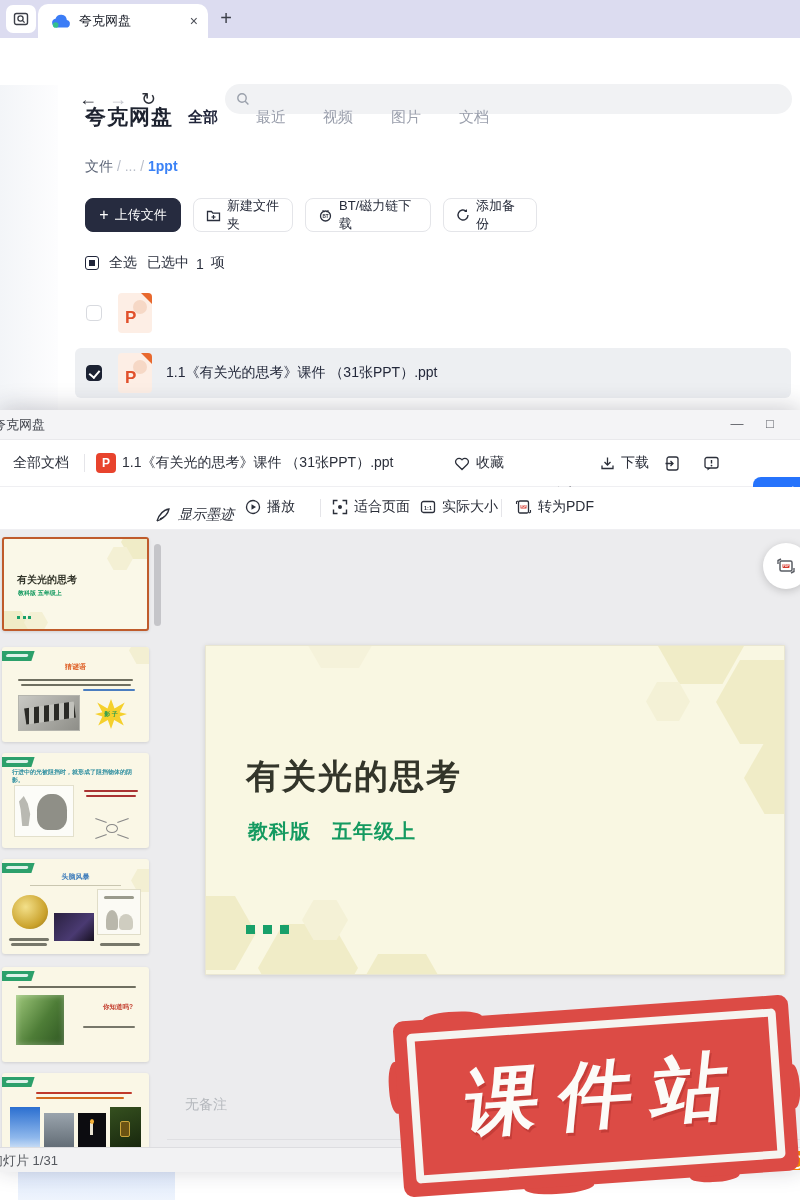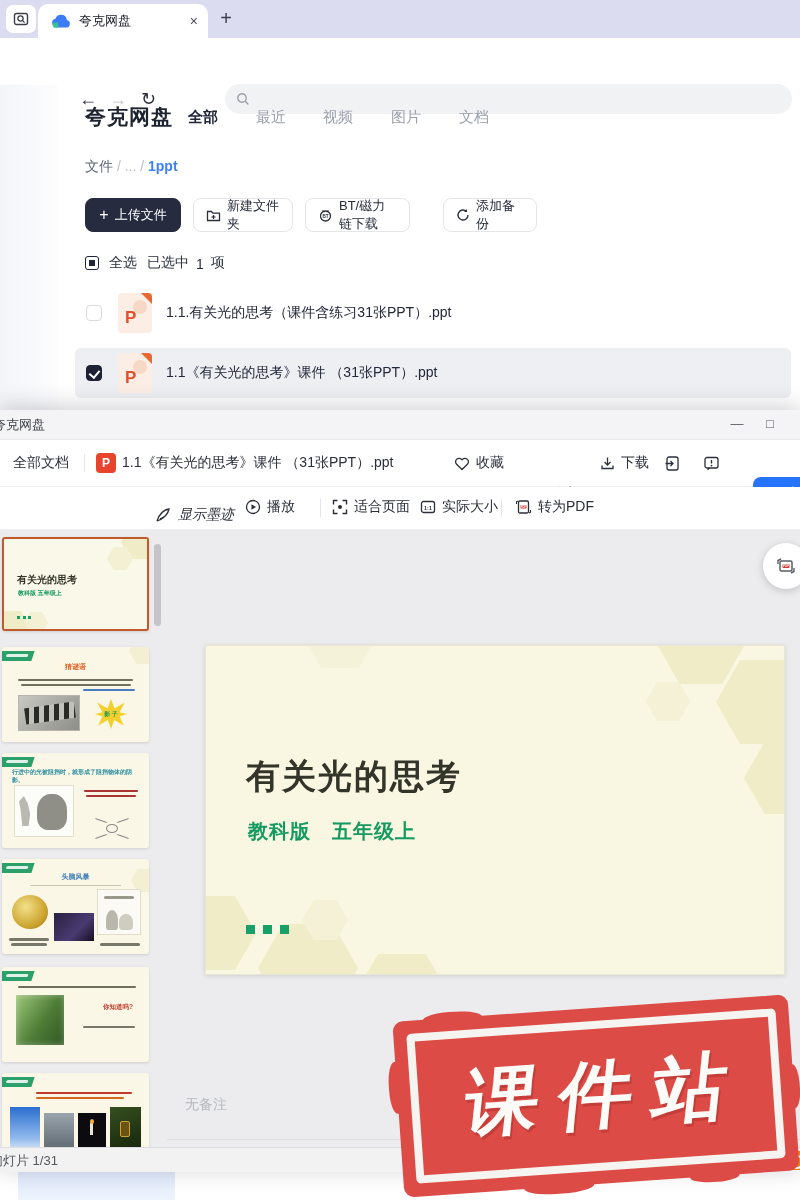--- a/index.html
+++ b/index.html
@@ -160,21 +160,21 @@
   <div class="act-btn" style="left:193px; width:100px;">
     <span>
       <svg width="15" height="13" viewBox="0 0 15 13">
           <path d="M1.5 2.5h4l1.4 1.6h6.6v7.4h-12z" fill="none" stroke="#2a2f3d" stroke-width="1.3"></path>
           <line x1="7.5" y1="6" x2="7.5" y2="10" stroke="#2a2f3d" stroke-width="1.2"></line>
           <line x1="5.5" y1="8" x2="9.5" y2="8" stroke="#2a2f3d" stroke-width="1.2"></line>
         </svg>
     </span>
     <span>新建文件夹</span>
   </div>
-  <div class="act-btn" style="left:305px; width:105px;">
+  <div class="act-btn" style="left:305px; width:126px;">
     <span>
       <svg width="15" height="14" viewBox="0 0 15 14">
           <circle cx="7.5" cy="8" r="5" fill="none" stroke="#2a2f3d" stroke-width="1.3"></circle>
           <text x="7.5" y="10.2" font-size="4.6" font-weight="bold" text-anchor="middle" fill="#2a2f3d">BT</text>
           <line x1="4.5" y1="2.5" x2="6.5" y2="4" stroke="#2a2f3d" stroke-width="1.2"></line>
           <line x1="10.5" y1="2.5" x2="8.5" y2="4" stroke="#2a2f3d" stroke-width="1.2"></line>
         </svg>
     </span>
     <span>BT/磁力链下载</span>
   </div>
@@ -196,21 +196,20 @@
       <span>1</span>
       <span>项</span>
     </span>
   </div>
 
   <div class="file-row" style="top:288px;">
     <span class="cb"></span>
     <span class="ppt-file">
         <b>P</b>
       </span>
-    <span class="file-name">1.1.有关光的思考（课件含练习31张PPT）.ppt</span>
   </div>
   <div class="file-row selected" style="top:348px;">
     <span class="cb checked"></span>
     <span class="ppt-file">
         <b>P</b>
       </span>
     <span class="file-name">1.1《有关光的思考》课件 （31张PPT）.ppt</span>
   </div>
 
   <div id="viewer">

